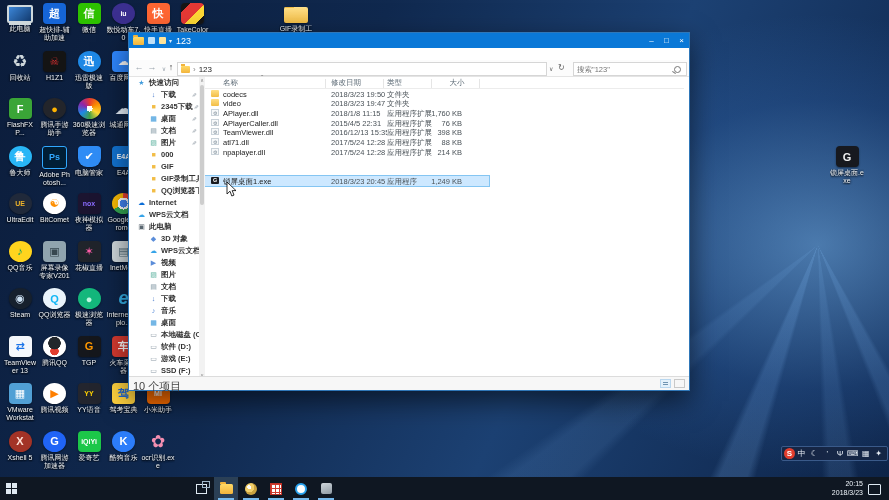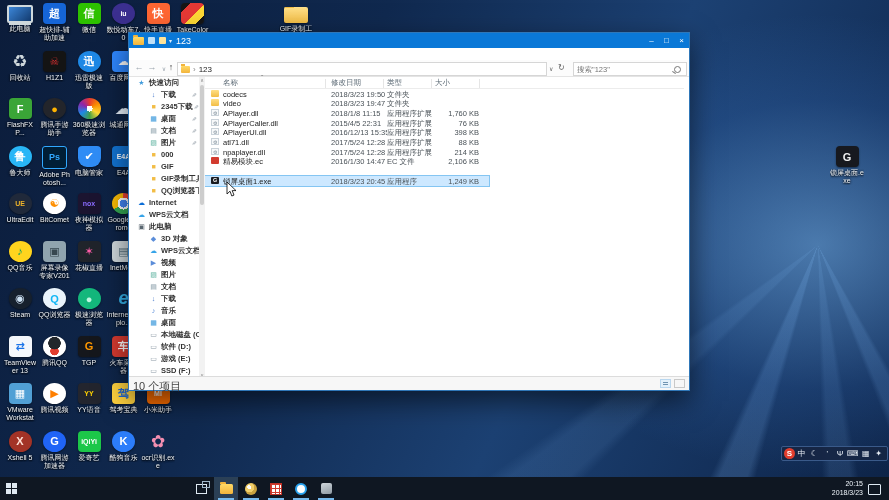--- a/index.html
+++ b/index.html
@@ -88,31 +88,31 @@
   .side-item.d1{padding-left:20px;}
   .side-item .si{width:9px;margin-right:3px;font-size:7px;text-align:center;flex:0 0 9px;}
   .side-item .pin{margin-left:auto;margin-right:3px;color:#9aa4ad;font-size:6px;transform:rotate(90deg);}
   .side-scroll{position:absolute;left:70px;top:44px;width:6px;height:301px;background:#f2f2f2;}
   .side-scroll .arr{position:absolute;left:0;width:6px;font-size:5px;color:#888;text-align:center;}
   .side-scroll .thumb{position:absolute;left:1px;top:8px;width:4px;height:120px;background:#cdcdcd;border-radius:2px;}
   
   .headers{position:absolute;left:76px;top:44px;width:479px;height:12px;background:#fff;border-bottom:1px solid #ececec;
     box-sizing:border-box;font-size:7.5px;color:#5c6a75;}
   .hcell{position:absolute;top:1px;}
-  .h-name{left:18px;}.h-date{left:126px;}.h-type{left:182px;}.h-size{left:230px;width:44px;text-align:left;}
+  .h-name{left:18px;}.h-date{left:126px;}.h-type{left:182px;}.h-size{left:230px;width:44px;text-align:center;}
   .hsep{position:absolute;top:2px;width:1px;height:9px;background:#e5e5e5;}
   .sortcaret{position:absolute;left:56px;top:-3px;font-size:7px;color:#777;}
   .list{position:absolute;left:76px;top:56px;width:479px;height:289px;background:#fff;overflow:hidden;}
   .frow{position:absolute;left:0;width:284px;height:9.7px;font-size:7.5px;color:#333;}
   .frow.sel{background:#cde8ff;outline:1px solid #84c5f2;}
   .frow span{position:absolute;top:0.5px;line-height:9px;white-space:nowrap;overflow:hidden;}
   .c-name{left:18px;width:104px;color:#1b1b1b;}
   .c-date{left:126px;width:56px;color:#4a5258;}
   .c-type{left:182px;width:48px;color:#4a5258;}
-  .c-size{left:230px;width:44px;text-align:right;color:#4a5258;}
+  .c-size{left:213px;width:44px;text-align:right;color:#4a5258;}
   .fi{position:absolute;left:6px;top:1.5px;width:8px;height:7px;}
   .fi-folder{background:linear-gradient(#ffdf85,#f2bd45);border-radius:1px;position:relative;}
   .fi-folder::before{content:"";position:absolute;top:-1.5px;left:0;width:4px;height:1.5px;background:#f2bd45;}
   .fi-dll{background:#f7f9fa;border:1px solid #c9d2d9;box-sizing:border-box;}
   .fi-dll::before{content:"⚙";font-size:5px;color:#7a8a96;position:absolute;left:1px;top:-1px;}
   .fi-ec{background:#d23b2f;border-radius:1px;}
   .fi-e{background:#4a5bd0;border-radius:1px;}
   .fi-exe{background:#1a1c22;border-radius:1px;}
   .fi-exe::before{content:"G";color:#fff;font-size:5.5px;font-weight:bold;position:absolute;left:2px;top:-1px;}
   .statusbar{position:absolute;left:0;bottom:0;width:100%;height:14px;background:#f7f7f7;border-top:1px solid #dcdcdc;
@@ -526,45 +526,38 @@
         </div>
         <div class="frow" style="top: 29.1px;">
           <span class="fi fi-dll"></span>
           <span class="c-name">APlayerCaller.dll</span>
           <span class="c-date">2015/4/5 22:31</span>
           <span class="c-type">应用程序扩展</span>
           <span class="c-size">76 KB</span>
         </div>
         <div class="frow" style="top: 38.8px;">
           <span class="fi fi-dll"></span>
-          <span class="c-name">APlayerUI.dll</span>
+          <span class="c-name">TeamViewer.dll</span>
           <span class="c-date">2016/12/13 15:35</span>
           <span class="c-type">应用程序扩展</span>
           <span class="c-size">398 KB</span>
         </div>
         <div class="frow" style="top: 48.5px;">
           <span class="fi fi-dll"></span>
           <span class="c-name">atl71.dll</span>
           <span class="c-date">2017/5/24 12:28</span>
           <span class="c-type">应用程序扩展</span>
           <span class="c-size">88 KB</span>
         </div>
         <div class="frow" style="top: 58.2px; text-decoration: underline;">
           <span class="fi fi-dll"></span>
           <span class="c-name">npaplayer.dll</span>
           <span class="c-date">2017/5/24 12:28</span>
           <span class="c-type">应用程序扩展</span>
           <span class="c-size">214 KB</span>
-        </div>
-        <div class="frow" style="top: 67.9px;">
-          <span class="fi fi-ec"></span>
-          <span class="c-name">精易模块.ec</span>
-          <span class="c-date">2016/1/30 14:47</span>
-          <span class="c-type">EC 文件</span>
-          <span class="c-size">2,106 KB</span>
         </div>
         <div class="frow sel" style="top: 87.3px;">
           <span class="fi fi-exe"></span>
           <span class="c-name">锁屏桌面1.exe</span>
           <span class="c-date">2018/3/23 20:45</span>
           <span class="c-type">应用程序</span>
           <span class="c-size">1,249 KB</span>
         </div>
       </div>
     <div class="statusbar">

